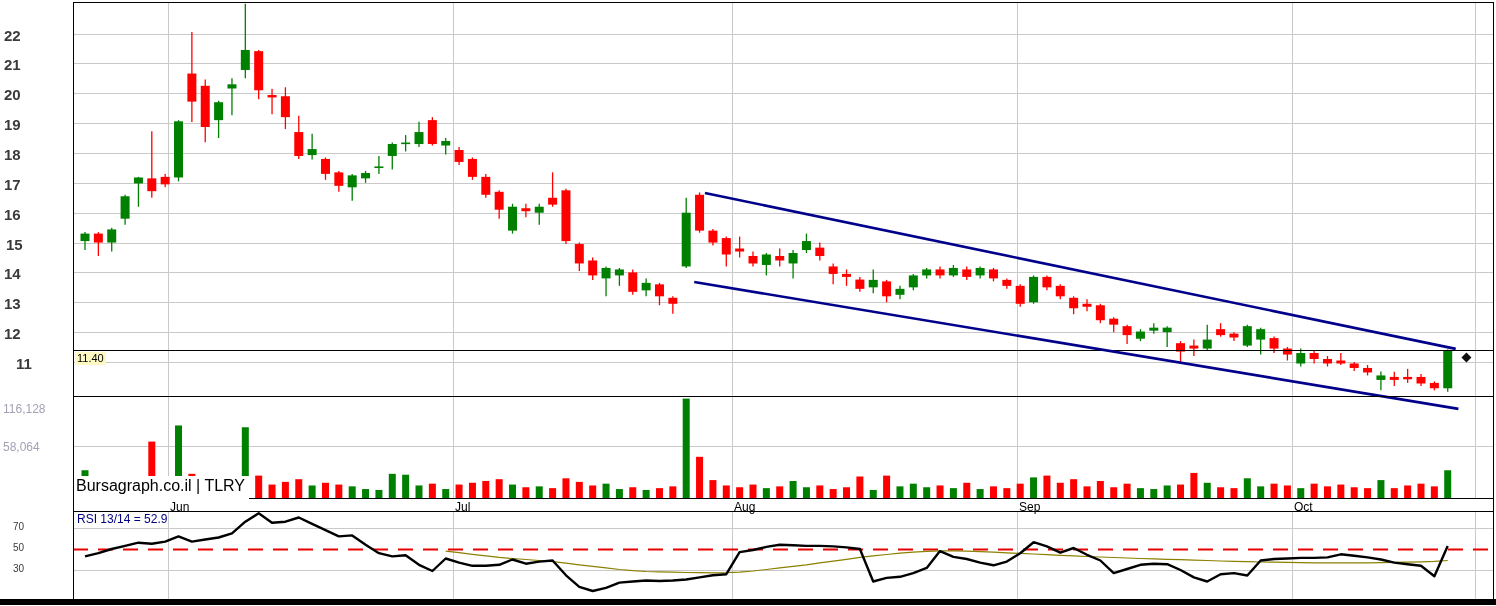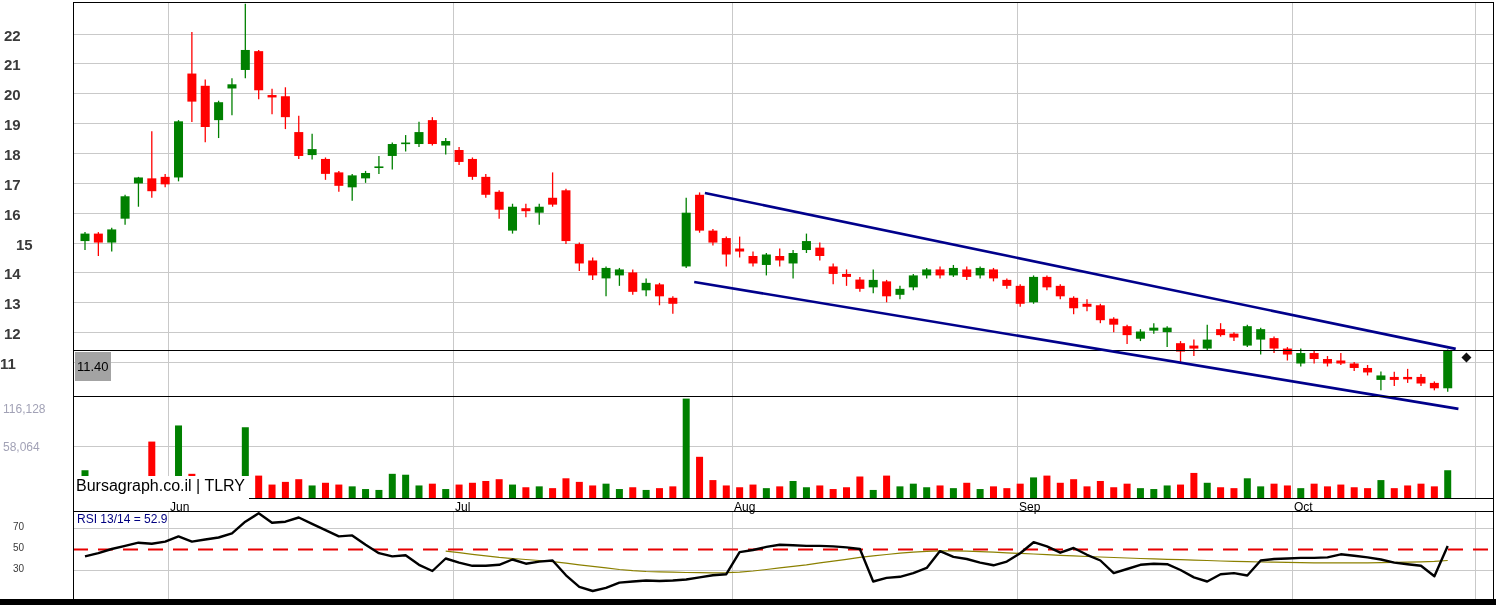--- a/index.html
+++ b/index.html
@@ -4,21 +4,21 @@
 <style>
   html,body{margin:0;padding:0;background:#fff;}
   #stage{position:relative;width:1496px;height:606px;background:#fff;overflow:hidden;
          font-family:"Liberation Sans",sans-serif;}
   #chart-svg{position:absolute;left:0;top:0;}
   .lbl{position:absolute;white-space:nowrap;line-height:1;}
   .price-tick{font-size:15px;font-weight:600;color:#3a3a3a;}
   .vol-tick{font-size:12px;color:#a2a2b6;}
   .rsi-tick{font-size:10px;font-weight:400;color:#3a3a3a;}
   .month-lbl{font-size:12px;color:#000;}
-  #last-price-lbl{font-size:13px;color:#000;background:#a3a3a3;padding:8px 2px;}
+  #last-price-lbl{font-size:11px;color:#000;background:#fef9c3;padding:1px 2px;}
   #watermark{font-size:16px;color:#000;background:#fff;padding:2px 4px 10px 2px;}
   #rsi-title{font-size:12px;color:#000080;}
 </style>
 </head>
 <body>
 
 <div id="stage">
   <svg id="chart-svg" width="1496" height="606">
       <g>
         <line x1="168.5" y1="2" x2="168.5" y2="396" stroke="#c9c9c9" stroke-width="1" shape-rendering="crispEdges"></line>
@@ -395,25 +395,25 @@
     <div class="lbl" id="last-price-lbl" style="left:75px;top:352px;">11.40</div>
     <div class="lbl" id="watermark" style="left:74px;top:476px;">Bursagraph.co.il | TLRY</div>
     <div class="lbl" id="rsi-title" style="left:77px;top:513px;">RSI 13/14 = 52.9</div>
   <div class="lbl price-tick" style="left: 4px; top: 27.54px;">22</div>
       <div class="lbl price-tick" style="left: 4px; top: 57.4px;">21</div>
       <div class="lbl price-tick" style="left: 4px; top: 87.26px;">20</div>
       <div class="lbl price-tick" style="left: 4px; top: 117.12px;">19</div>
       <div class="lbl price-tick" style="left: 4px; top: 146.98px;">18</div>
       <div class="lbl price-tick" style="left: 4px; top: 176.84px;">17</div>
       <div class="lbl price-tick" style="left: 4px; top: 206.7px;">16</div>
-      <div class="lbl price-tick" style="left: 16px; top: 236.56px;">15</div>
+      <div class="lbl price-tick" style="left: 6px; top: 236.56px;">15</div>
       <div class="lbl price-tick" style="left: 4px; top: 266.42px;">14</div>
       <div class="lbl price-tick" style="left: 4px; top: 296.28px;">13</div>
       <div class="lbl price-tick" style="left: 4px; top: 326.14px;">12</div>
-      <div class="lbl price-tick" style="left: 0; top: 356px;">11</div>
+      <div class="lbl price-tick" style="left: 16px; top: 356px;">11</div>
       <div class="lbl vol-tick" style="left: 3px; top: 403px;">116,128</div>
       <div class="lbl vol-tick" style="left: 3px; top: 441px;">58,064</div>
       <div class="lbl rsi-tick" style="left: 13px; top: 522px;">70</div>
       <div class="lbl rsi-tick" style="left: 13px; top: 543px;">50</div>
       <div class="lbl rsi-tick" style="left: 13px; top: 564px;">30</div>
       <div class="lbl month-lbl" style="left: 170px; top: 501px;">Jun</div>
       <div class="lbl month-lbl" style="left: 455px; top: 501px;">Jul</div>
       <div class="lbl month-lbl" style="left: 734px; top: 501px;">Aug</div>
       <div class="lbl month-lbl" style="left: 1019px; top: 501px;">Sep</div>
       <div class="lbl month-lbl" style="left: 1294px; top: 501px;">Oct</div>

